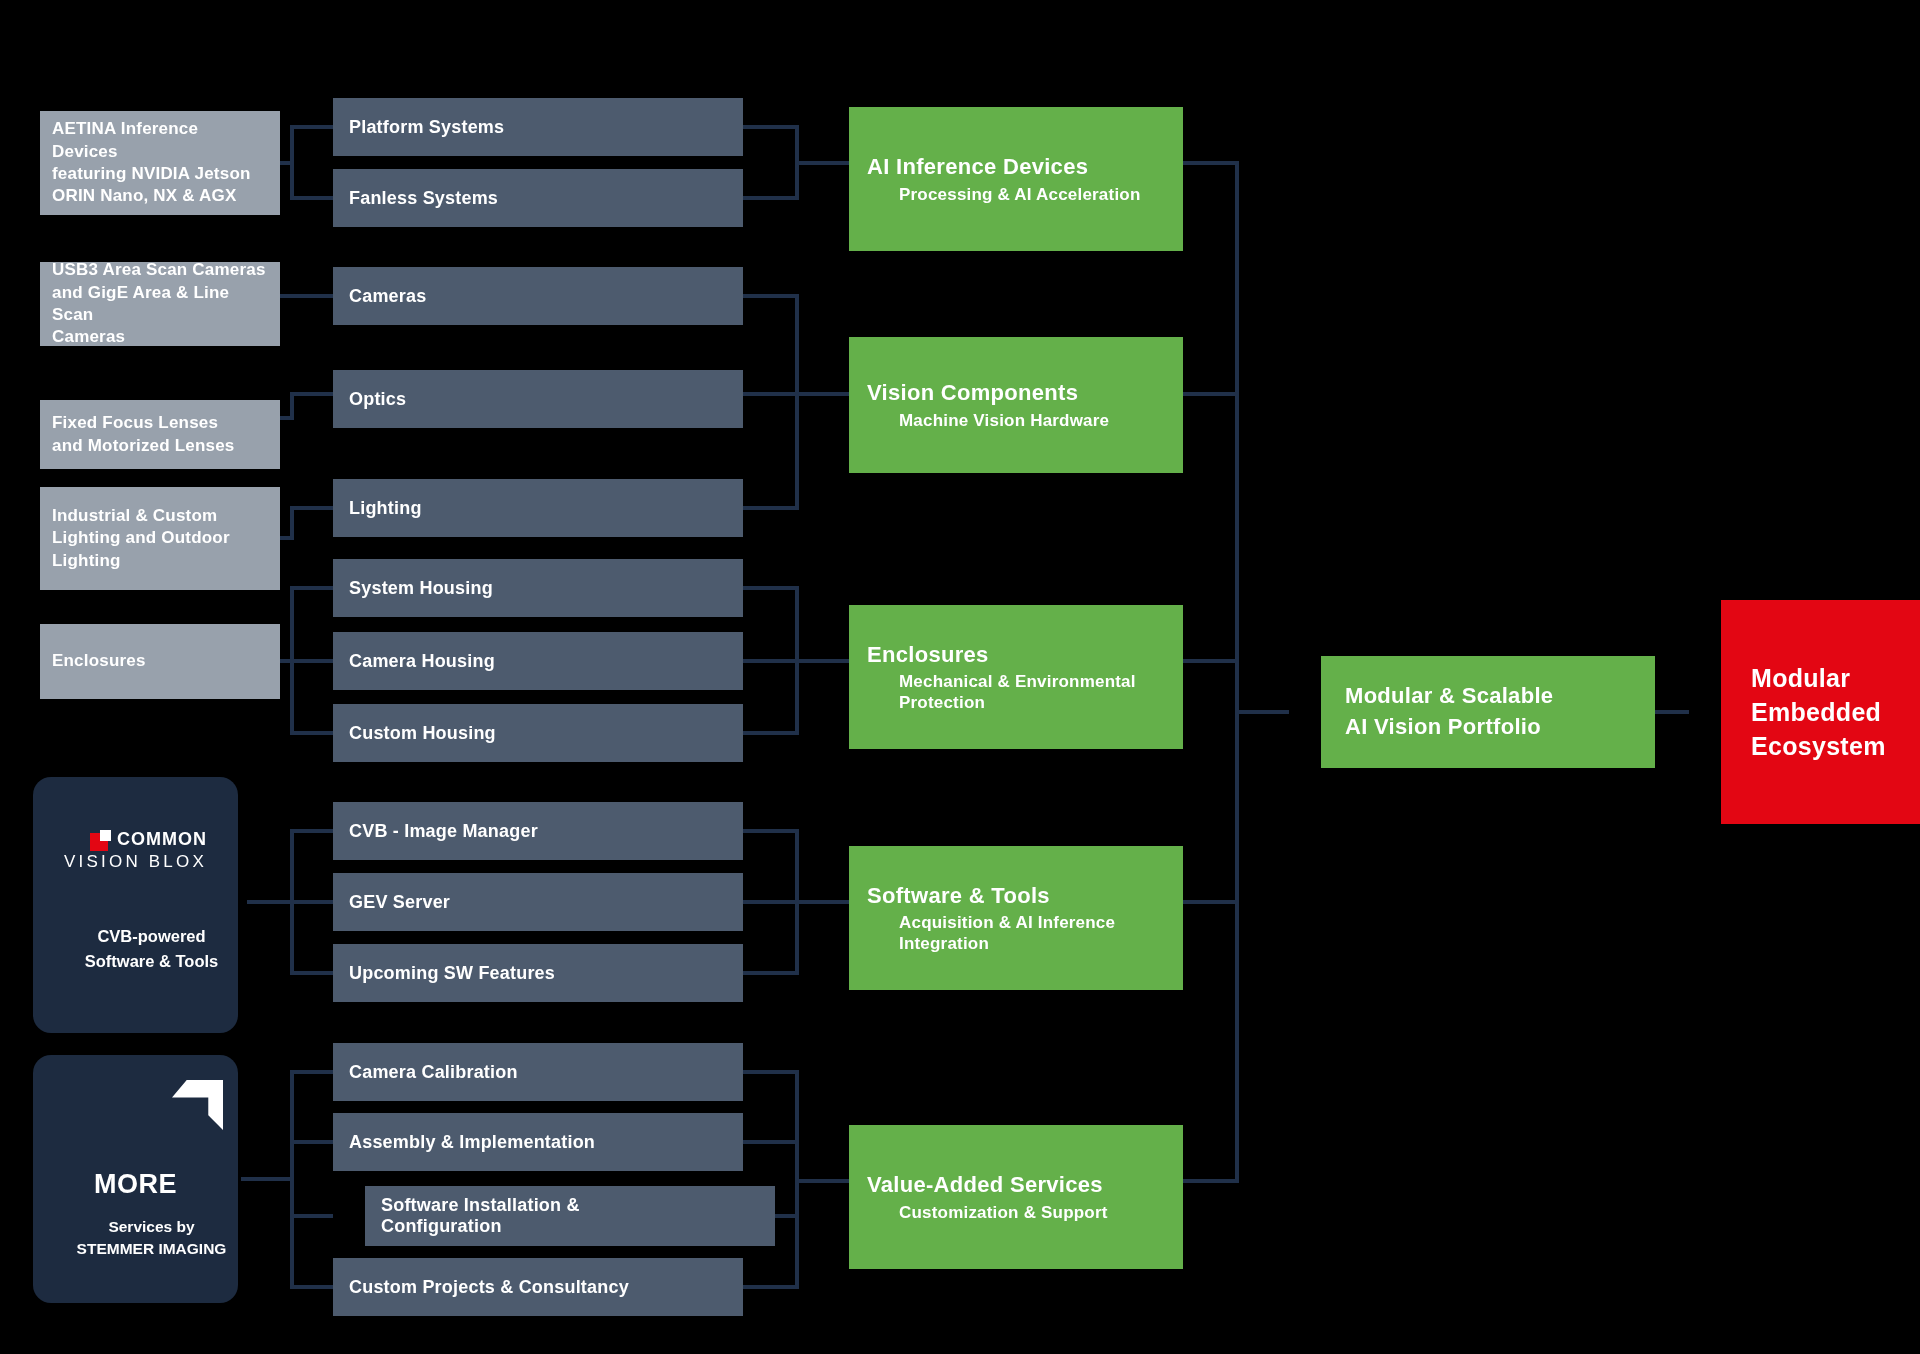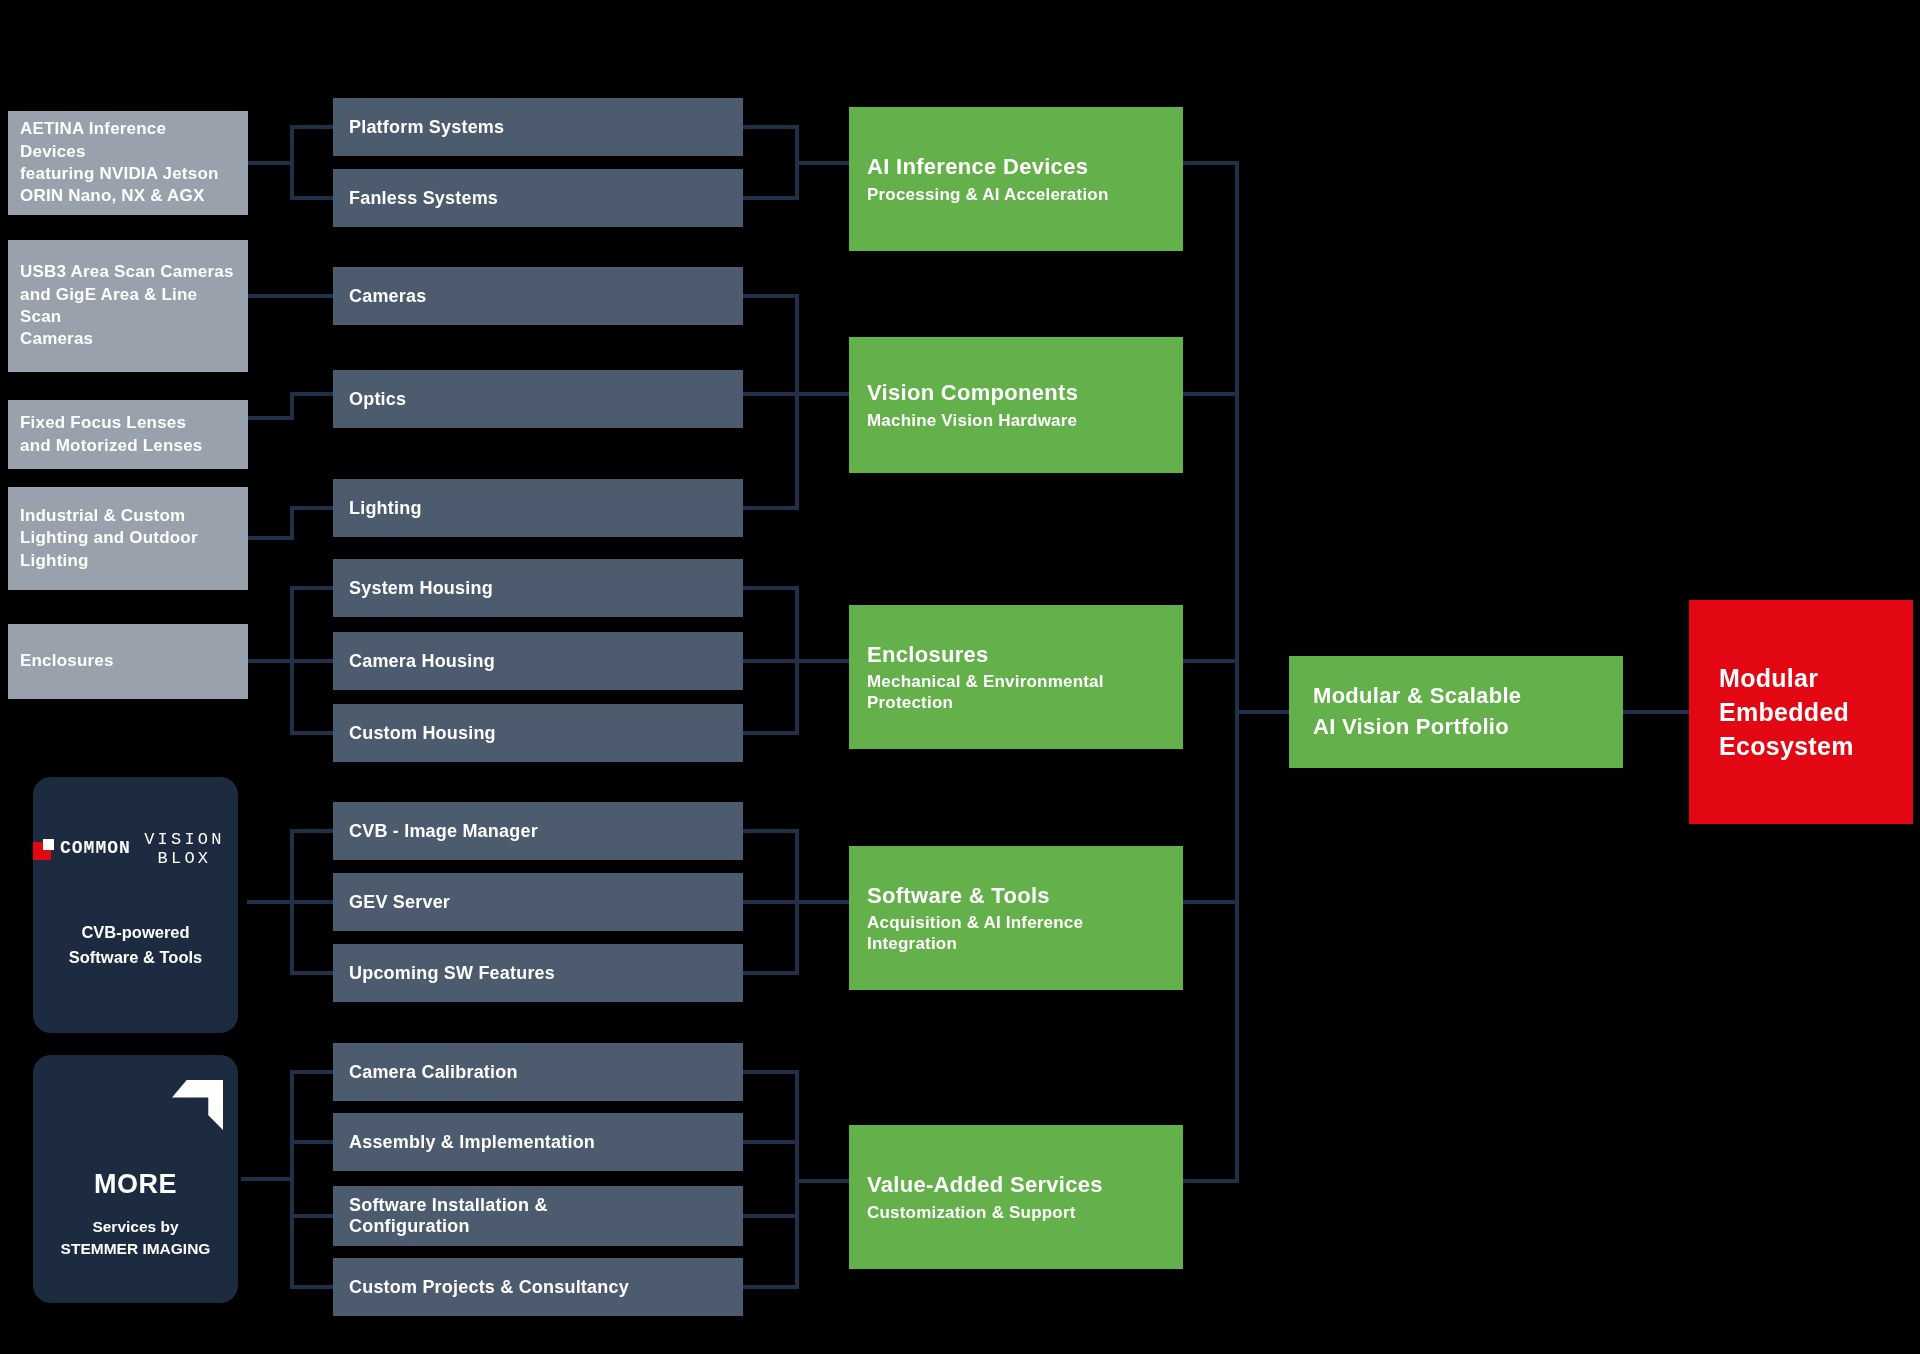--- a/index.html
+++ b/index.html
@@ -1,21 +1,21 @@
 <!DOCTYPE html>
 <html style="--green: #64b04a; --red: #e30613; --gray: #98a1ac; --slate: #4d5b6e; --navy: #1d2b40; --line: #203049;"><head>
 <meta charset="utf-8">
 <style>
   html,body{margin:0;padding:0;background:#000;}
   body{width:1920px;height:1354px;position:relative;overflow:hidden;
        font-family:"Liberation Sans","DejaVu Sans",sans-serif;
        -webkit-font-smoothing:antialiased;}
   .stage{position:absolute;inset:0;}
   .box{position:absolute;box-sizing:border-box;color:#fff;}
-  .multiline{white-space:pre-line;}
+  .multiline{white-space:pre-line;margin-left:32px;}
 
   
   .gray{left:8px;width:240px;background:var(--gray);display:flex;align-items:center;
         padding:10px 12px;font-size:17px;font-weight:600;line-height:1.32;letter-spacing:.2px;}
 
   
   .navy{left:33px;width:205px;background:var(--navy);border-radius:18px;
         display:flex;flex-direction:column;align-items:center;text-align:center;}
 
   
@@ -30,21 +30,21 @@
 
   .portfolio{left:1289px;top:656px;width:334px;height:112px;background:var(--green);
              display:flex;align-items:center;padding:0 0 0 24px;
              font-size:22px;font-weight:700;line-height:1.4;letter-spacing:.3px;}
   .ecosystem{left:1689px;top:600px;width:224px;height:224px;background:var(--red);
              display:flex;align-items:center;padding:0 0 0 30px;
              font-size:25px;font-weight:700;line-height:1.36;letter-spacing:.3px;}
 
   
   .cvb-card{top:777px;height:256px;justify-content:flex-start;padding-top:52px;}
-  .cvb-brand{display:flex;flex-direction:row;align-items:center;font-family:Liberation Mono, monospace;}
+  .cvb-brand{display:flex;flex-direction:column;align-items:flex-end;}
   .cvb-row{display:flex;align-items:flex-start;gap:6px;}
   .cvb-logo{position:relative;width:21px;height:21px;margin-top:1px;}
   .cvb-logo .red{position:absolute;left:0;bottom:0;width:18px;height:18px;background:var(--red);}
   .cvb-logo .white{position:absolute;right:0;top:0;width:11px;height:11px;background:#fff;}
   .cvb-line1{font-size:18px;font-weight:700;letter-spacing:1px;}
   .cvb-line2{font-size:17px;font-weight:300;letter-spacing:3.2px;margin-top:1px;}
   .cvb-caption{margin-top:52px;font-size:16.5px;font-weight:600;line-height:1.5;}
 
   
   .more-card{top:1055px;height:248px;justify-content:flex-start;padding-top:114px;}
@@ -117,21 +117,21 @@
     <line x1="1183" y1="902" x2="1239" y2="902"></line>
     <line x1="1183" y1="1181" x2="1239" y2="1181"></line>
     <line x1="1237" y1="161" x2="1237" y2="1183"></line>
     <line x1="1237" y1="712" x2="1289" y2="712"></line>
     <line x1="1623" y1="712" x2="1689" y2="712"></line>
   </svg>
 
   <div class="box gray multiline" style="top:111px;height:104px">AETINA Inference Devices
 featuring NVIDIA Jetson
 ORIN Nano, NX &amp; AGX</div>
-  <div class="box gray multiline" style="top:240px;height:132px">USB3 Area Scan Cameras
+  <div class="box gray multiline" style="top:262px;height:84px">USB3 Area Scan Cameras
 and GigE Area &amp; Line Scan
 Cameras</div>
   <div class="box gray multiline" style="top:400px;height:69px">Fixed Focus Lenses
 and Motorized Lenses</div>
   <div class="box gray multiline" style="top:487px;height:103px">Industrial &amp; Custom
 Lighting and Outdoor
 Lighting</div>
   <div class="box gray multiline" style="top:624px;height:75px">Enclosures</div>
 
   <div class="box navy cvb-card">

